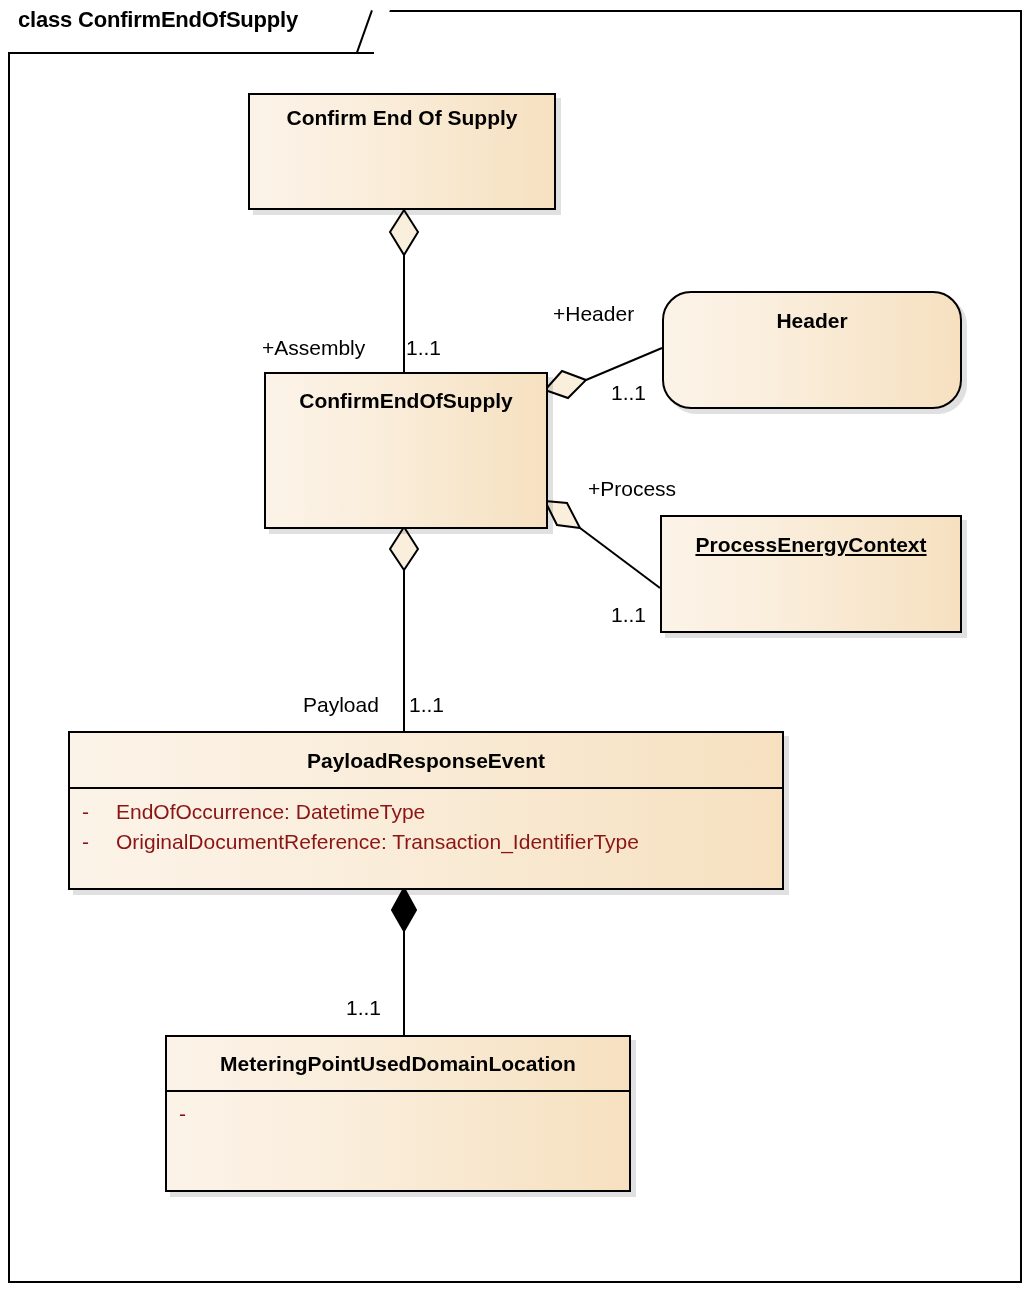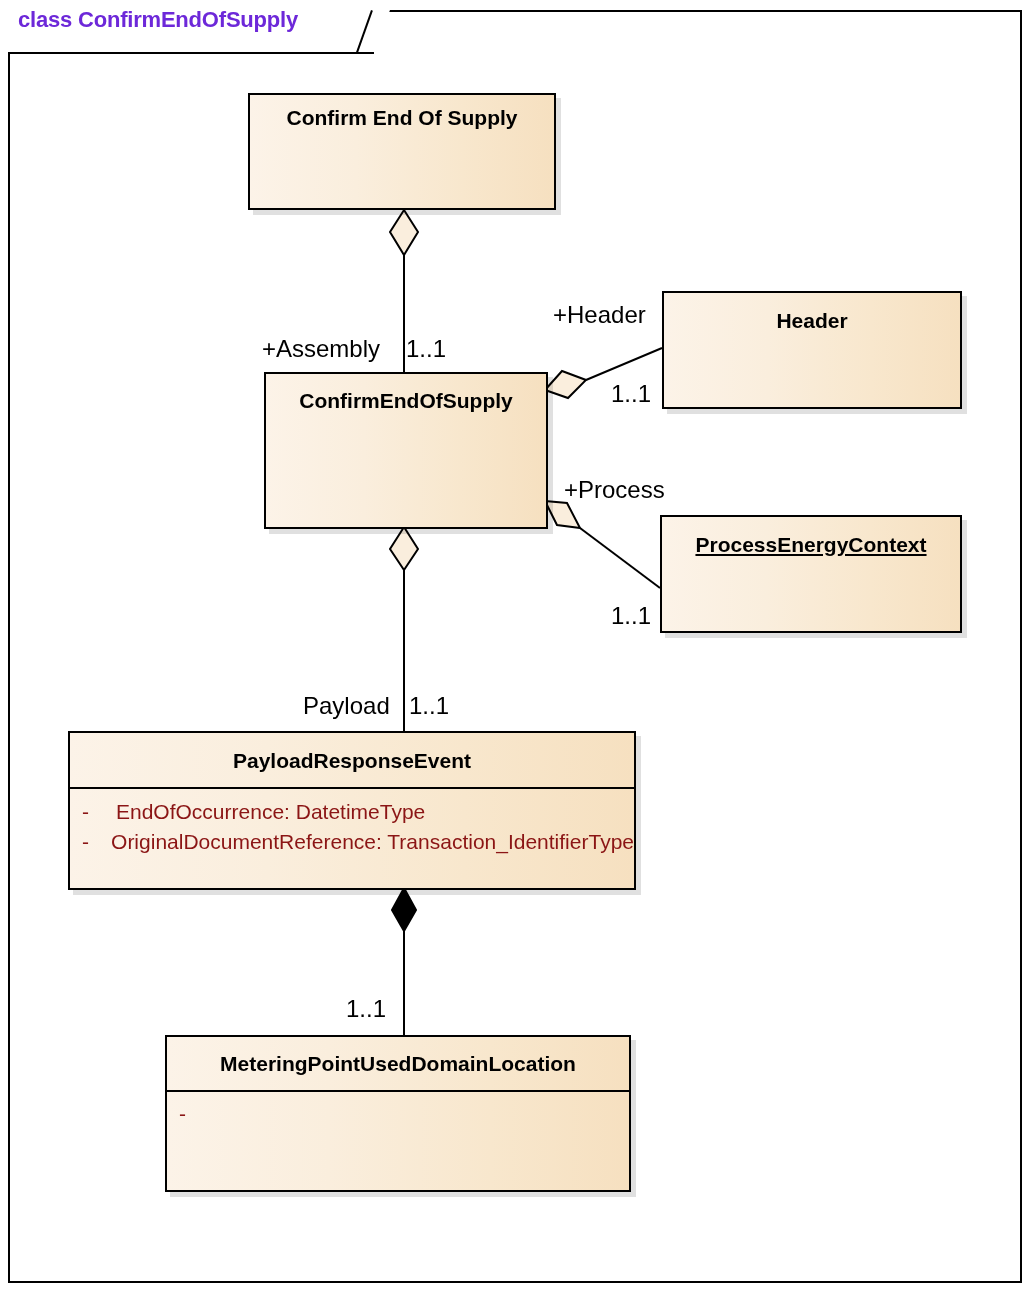--- a/index.html
+++ b/index.html
@@ -56,21 +56,21 @@
     background: #000000;
     transform-origin: top left;
     transform: rotate(19.5deg);
   }
   #title-tab-label {
     position: absolute;
     left: 18px;
     top: 7px;
     font-size: 22px;
     font-weight: bold;
-    color: #6d28d9;
+    color: #000000;
     white-space: nowrap;
     letter-spacing: -0.2px;
   }
 
   
   .uml-box {
     position: absolute;
     box-sizing: border-box;
     border: 2px solid #000000;
     background: linear-gradient(to right, #fcf3e8 0%, #faeedd 35%, #f8e7cd 70%, #f6e0c0 100%);
@@ -121,31 +121,31 @@
     left: 248px;  top: 93px;  width: 308px;  height: 117px;
   }
   #box-confirm-end-of-supply-top .uml-title { margin-top: 12px; }
 
   #box-confirm-end-of-supply {
     left: 264px;  top: 372px;  width: 284px;  height: 157px;
   }
   #box-confirm-end-of-supply .uml-title { margin-top: 16px; }
 
   #box-header {
-    left: 662px;  top: 291px;  width: 300px;  height: 118px;
+    left: 662px;  top: 291px;  width: 300px;  height: 118px; border-radius: 29px;
   }
   #box-header .uml-title { margin-top: 17px; }
 
   #box-process-energy-context {
     left: 660px;  top: 515px;  width: 302px;  height: 118px;
   }
   #box-process-energy-context .uml-title { margin-top: 17px; text-decoration: underline; }
 
   #box-payload-response-event {
-    left: 68px;  top: 731px;  width: 568px;  height: 159px;
+    left: 68px;  top: 731px;  width: 716px;  height: 159px;
   }
   #box-payload-response-event .uml-title { margin-top: 17px; }
   #box-payload-response-event .uml-sep { top: 54px; }
   #box-payload-response-event .attr-list { top: 64px; }
 
   #box-metering-point {
     left: 165px;  top: 1035px;  width: 466px;  height: 157px;
   }
   #box-metering-point .uml-title { margin-top: 16px; }
   #box-metering-point .uml-sep { top: 53px; }
@@ -155,30 +155,30 @@
   #connectors {
     position: absolute;
     left: 0; top: 0;
     width: 1030px; height: 1296px;
     pointer-events: none;
   }
 
   
   .edge-label {
     position: absolute;
-    font-size: 24px;
+    font-size: 21px;
     color: #000000;
     white-space: nowrap;
     line-height: 1;
   }
   #label-assembly  { left: 262px; top: 337px; }
   #label-assembly-mult { left: 406px; top: 337px; }
   #label-header    { left: 553px; top: 303px; }
   #label-header-mult { left: 611px; top: 382px; }
-  #label-process   { left: 564px; top: 478px; }
+  #label-process   { left: 588px; top: 478px; }
   #label-process-mult { left: 611px; top: 604px; }
   #label-payload   { left: 303px; top: 694px; }
   #label-payload-mult { left: 409px; top: 694px; }
   #label-metering-mult { left: 346px; top: 997px; }
 </style>
 </head>
 <body>
 
 <div id="frame"></div>
 

